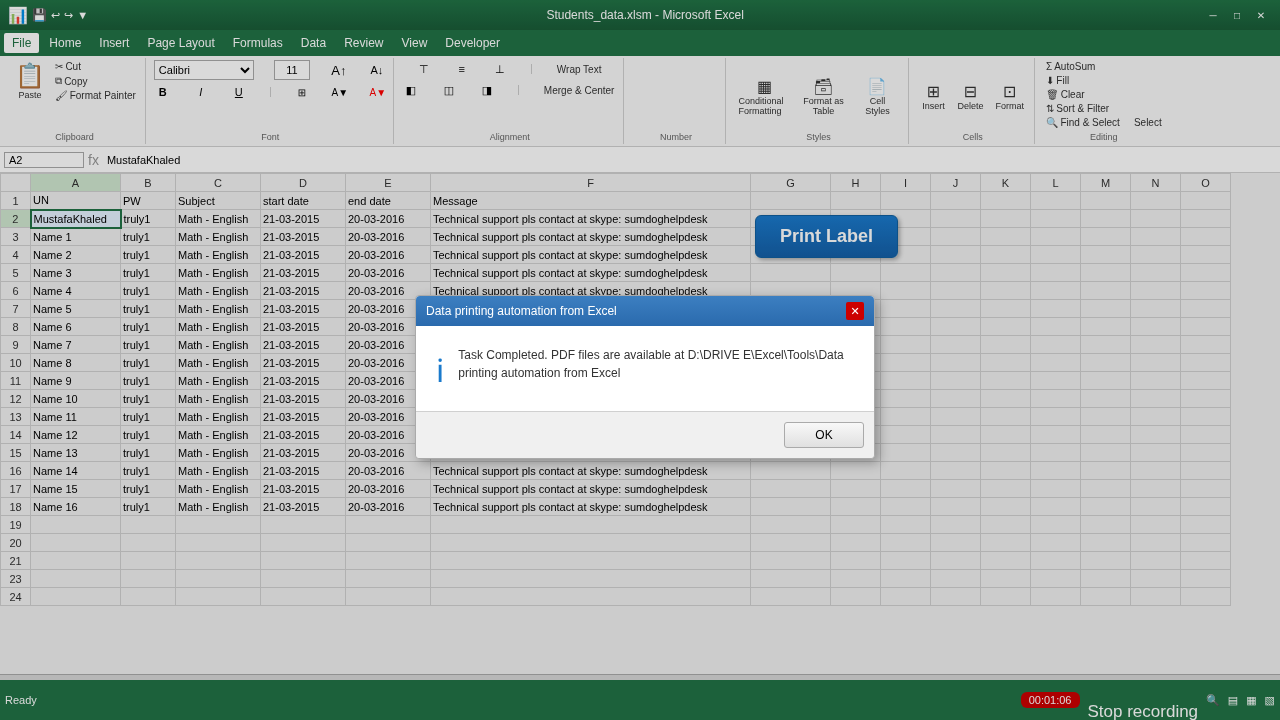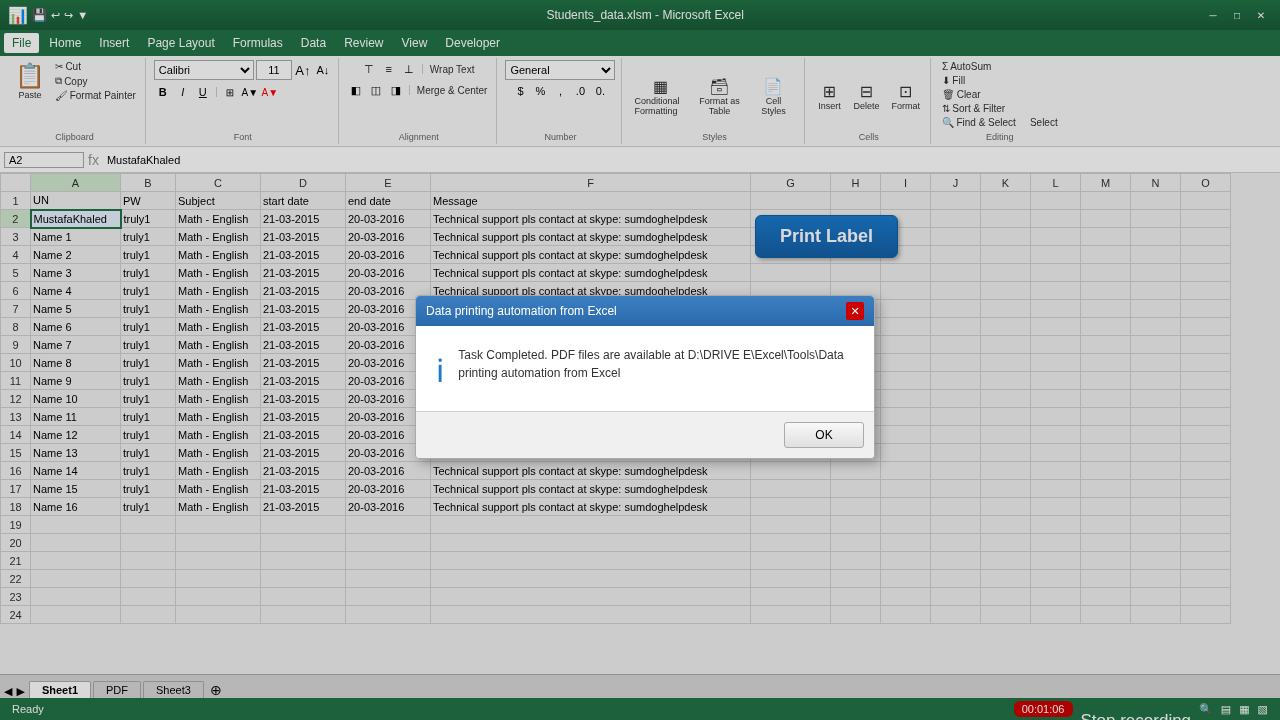--- a/index.html
+++ b/index.html
@@ -181,26 +181,26 @@
       background: #d8d8d8;
       cursor: pointer;
       font-size: 11px;
       border-radius: 2px 2px 0 0;
       margin-right: 2px;
     }
     .sheet-tab.active { background: white; font-weight: bold; }
 
     
     #statusbar {
-      height: 22px;
+      height: 40px;
       background: #217346;
       color: white;
       display: flex;
       align-items: center;
-      padding: 0 12px;
+      padding: 0 5px;
       font-size: 11px;
       justify-content: space-between;
     }
     #statusbar .right { display: flex; align-items: center; gap: 8px; }
 
     
     .print-label-btn {
       position: absolute;
       top: 215px;
       left: 755px;
@@ -288,21 +288,21 @@
       background: linear-gradient(to bottom, #f8f8f8, #e0e0e0);
       border: 1px solid #aaa;
       border-radius: 3px;
       cursor: pointer;
       font-size: 12px;
     }
 
     
     .ribbon-separator { width: 1px; background: #ccc; margin: 4px 2px; align-self: stretch; }
     
-    .font-group-row { display: flex; align-items: center; gap: 2px; margin-bottom: 1px; }
+    .font-group-row { display: flex; align-items: center; gap: 20px; margin-bottom: 1px; }
     
     select.font-select, input.font-size {
       height: 20px;
       border: 1px solid #aaa;
       font-size: 11px;
       background: white;
     }
     select.font-select { width: 100px; }
     input.font-size { width: 36px; text-align: center; }
 
@@ -436,32 +436,20 @@
           <div class="ribbon-separator"></div>
           <div class="ribbon-btn-sm">
             <span>Merge &amp; Center</span>
           </div>
         </div>
       </div>
       <div class="ribbon-group-label">Alignment</div>
     </div>
 
     <div class="ribbon-group" style="min-width:100px;">
-      <div class="ribbon-group-content" style="flex-direction:column;gap:2px;">
-        <select class="number-select">
-          <option>General</option>
-        </select>
-        <div style="display:flex;gap:2px;align-items:center;">
-          <div class="format-btn">$</div>
-          <div class="format-btn">%</div>
-          <div class="format-btn">,</div>
-          <div class="format-btn">.0</div>
-          <div class="format-btn">0.</div>
-        </div>
-      </div>
       <div class="ribbon-group-label">Number</div>
     </div>
 
     <div class="ribbon-group" style="min-width:150px;">
       <div class="ribbon-group-content" style="gap:4px;align-items:center;">
         <div class="ribbon-btn" style="max-width:60px;">
           <div style="font-size:16px;">▦</div>
           <div style="font-size:9px;white-space:normal;text-align:left;">Conditional Formatting</div>
         </div>
         <div class="ribbon-btn" style="max-width:50px;">
@@ -943,38 +931,20 @@
             <td></td>
             <td></td>
             <td></td>
             <td></td>
             <td></td>
             <td></td>
             <td></td>
             <td></td>
           </tr>
           <tr>
-            <th class="row-header">22</th>
-            <td></td>
-            <td></td>
-            <td></td>
-            <td></td>
-            <td></td>
-            <td></td>
-            <td></td>
-            <td></td>
-            <td></td>
-            <td></td>
-            <td></td>
-            <td></td>
-            <td></td>
-            <td></td>
-            <td></td>
-          </tr>
-          <tr>
             <th class="row-header">23</th>
             <td></td>
             <td></td>
             <td></td>
             <td></td>
             <td></td>
             <td></td>
             <td></td>
             <td></td>
             <td></td>

